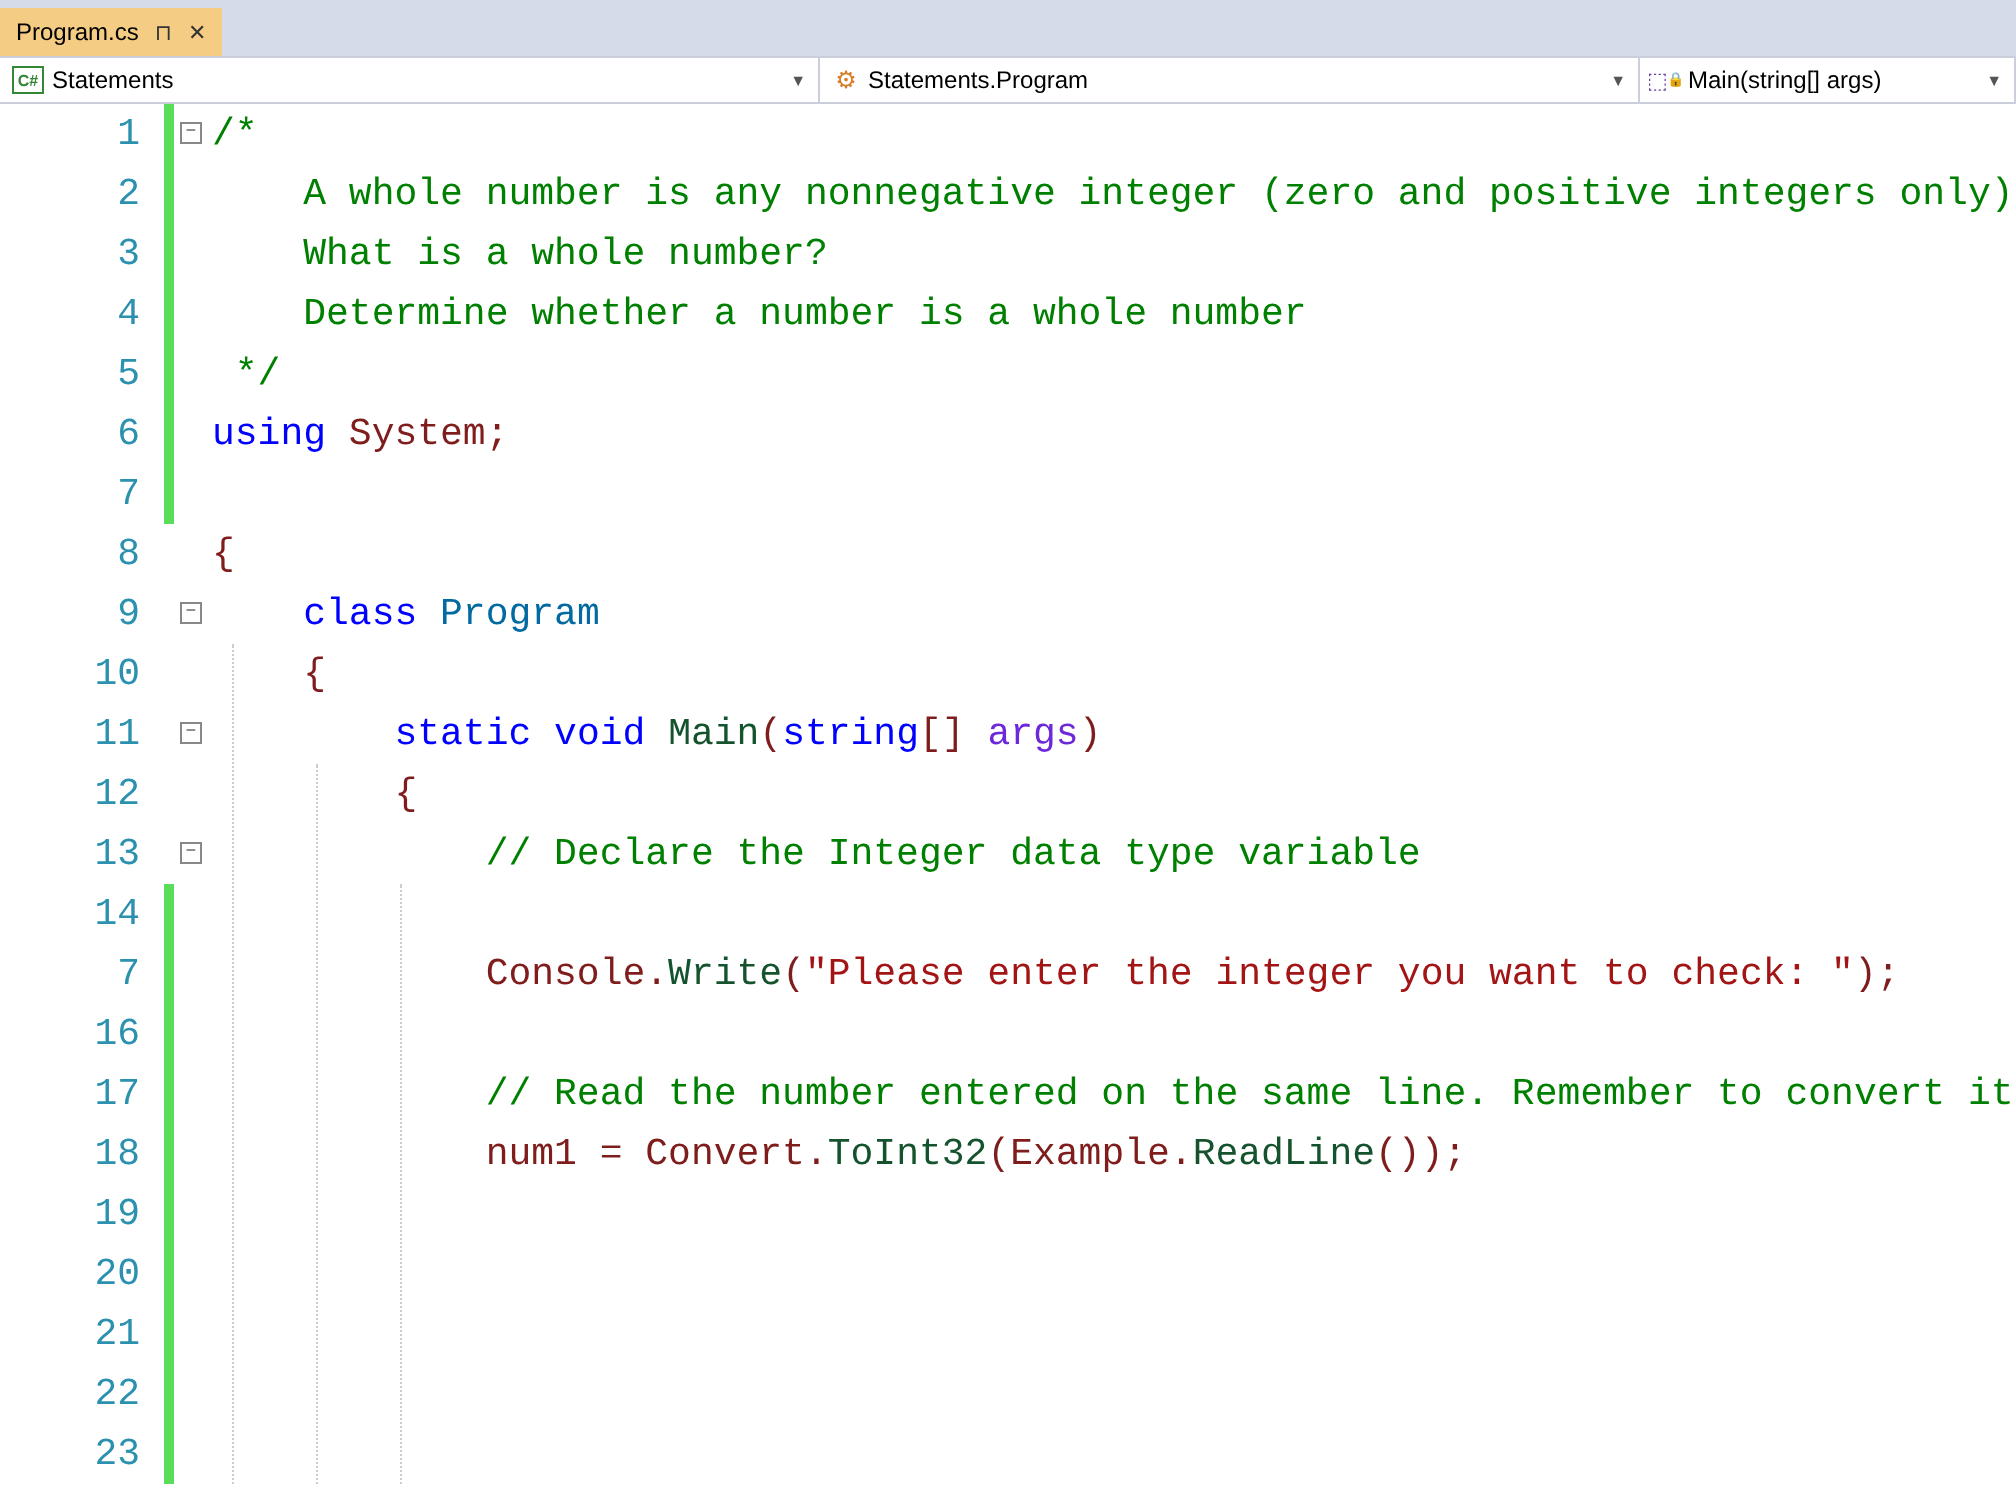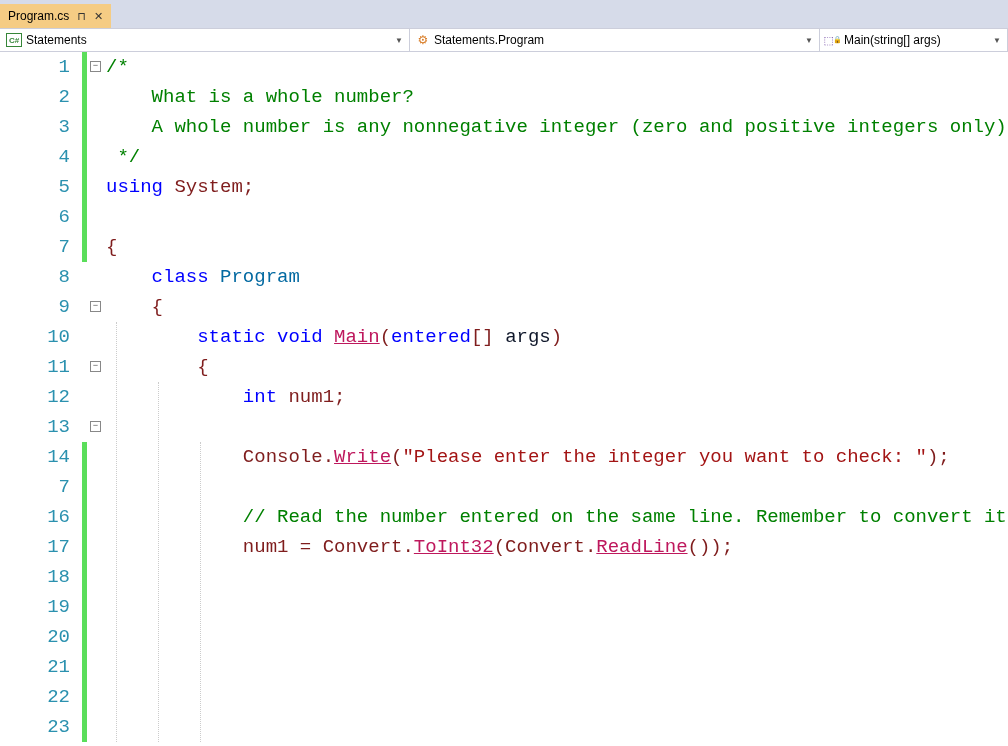--- a/index.html
+++ b/index.html
@@ -128,23 +128,23 @@
     .indent-guide {
       position: absolute;
       top: 0;
       bottom: 0;
       border-left: 1px dotted #ccc;
     }
     .c-comment { color: #008000; }
     .c-keyword { color: #0000ff; }
     .c-type { color: #0369a1; }
     .c-string { color: #a31515; }
-    .c-method { color: #be185d; text-decoration: underline; }
+    .c-method { color: #14532d; }
     .c-text { color: #7f1d1d; }
-    .c-param { color: #0f172a; text-decoration: dotted; }
+    .c-param { color: #6d28d9; text-decoration: dotted; }
     .icon-cs {
       display: inline-flex;
       width: 16px;
       height: 14px;
       border: 1px solid #368638;
       color: #368638;
       font-size: 8px;
       font-weight: bold;
       align-items: center;
       justify-content: center;
@@ -243,31 +243,32 @@
       <div class="fold-marker" style="top: 9px;">−</div>
       <div class="fold-marker" style="top: 249px;">−</div>
       <div class="fold-marker" style="top: 309px;">−</div>
       <div class="fold-marker" style="top: 369px;">−</div>
     </div>
   <div class="code-area" id="codearea">
     <div class="indent-guide" style="left:10px; top:270px; height:420px;"></div>
     <div class="indent-guide" style="left:52px; top:330px; height:360px;"></div>
     <div class="indent-guide" style="left:94px; top:390px; height:300px;"></div>
   <div class="code-line"><span class="c-comment">/*</span></div>
+      <div class="code-line"><span class="c-comment">    A whole number is any nonnegative integer (zero and positive integers only)</span></div>
       <div class="code-line"><span class="c-comment">    What is a whole number?</span></div>
-      <div class="code-line"><span class="c-comment">    A whole number is any nonnegative integer (zero and positive integers only)</span></div>
+      <div class="code-line"><span class="c-comment">    Determine whether a number is a whole number</span></div>
       <div class="code-line"><span class="c-comment"> */</span></div>
       <div class="code-line"><span class="c-keyword">using</span><span class="c-text"> System;</span></div>
       <div class="code-line"></div>
       <div class="code-line"><span class="c-text">{</span></div>
       <div class="code-line"><span class="c-text">    </span><span class="c-keyword">class</span><span class="c-text"> </span><span class="c-type">Program</span></div>
       <div class="code-line"><span class="c-text">    {</span></div>
-      <div class="code-line"><span class="c-text">        </span><span class="c-keyword">static</span><span class="c-text"> </span><span class="c-keyword">void</span><span class="c-text"> </span><span class="c-method">Main</span><span class="c-text">(</span><span class="c-keyword">entered</span><span class="c-text">[] </span><span class="c-param">args</span><span class="c-text">)</span></div>
+      <div class="code-line"><span class="c-text">        </span><span class="c-keyword">static</span><span class="c-text"> </span><span class="c-keyword">void</span><span class="c-text"> </span><span class="c-method">Main</span><span class="c-text">(</span><span class="c-keyword">string</span><span class="c-text">[] </span><span class="c-param">args</span><span class="c-text">)</span></div>
       <div class="code-line"><span class="c-text">        {</span></div>
-      <div class="code-line"><span class="c-text">            </span><span class="c-keyword">int</span><span class="c-text"> num1;</span></div>
+      <div class="code-line"><span class="c-text">            </span><span class="c-comment">// Declare the Integer data type variable</span></div>
       <div class="code-line"></div>
       <div class="code-line"><span class="c-text">            Console.</span><span class="c-method">Write</span><span class="c-text">(</span><span class="c-string">"Please enter the integer you want to check: "</span><span class="c-text">);</span></div>
       <div class="code-line"></div>
       <div class="code-line"><span class="c-text">            </span><span class="c-comment">// Read the number entered on the same line. Remember to convert it to an integer</span></div>
-      <div class="code-line"><span class="c-text">            num1 = Convert.</span><span class="c-method">ToInt32</span><span class="c-text">(Convert.</span><span class="c-method">ReadLine</span><span class="c-text">());</span></div>
+      <div class="code-line"><span class="c-text">            num1 = Convert.</span><span class="c-method">ToInt32</span><span class="c-text">(Example.</span><span class="c-method">ReadLine</span><span class="c-text">());</span></div>
       <div class="code-line"></div>
     </div>
 </div>
 
 </body></html>

